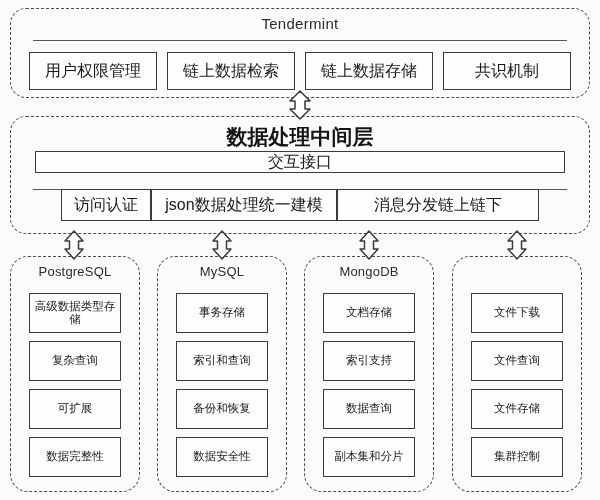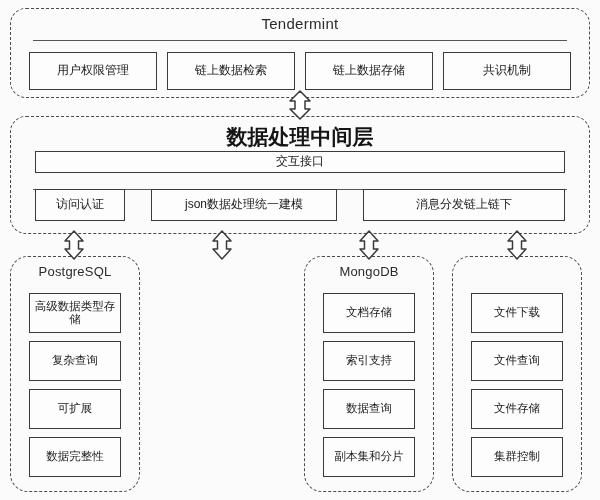--- a/index.html
+++ b/index.html
@@ -67,21 +67,21 @@
     align-items: center;
   }
   .solid-box {
     box-sizing: border-box;
     border: 1.4px solid #3a3a3a;
     background: #fdfdfd;
     display: flex;
     align-items: center;
     justify-content: center;
     text-align: center;
-    font-size: 12px;
+    font-size: 16px;
     line-height: 1.15;
     color: #1a1a1a;
   }
   #top-row .solid-box {
     width: 128px;
     height: 38px;
   }
 
   
   #layer-mid {
@@ -114,21 +114,21 @@
     height: 0;
     border-top: 1.6px solid #555;
   }
   #mid-row {
     position: absolute;
     left: 24px;
     right: 24px;
     top: 80px;
     height: 16px;
     display: flex;
-    justify-content: space-between;
+    justify-content: center;
     align-items: center;
   }
   #mid-row .mb0 { width: 90px; height: 32px; }
   #mid-row .mb1 { width: 186px; height: 32px; }
   #mid-row .mb2 { width: 202px; height: 32px; }
 
   
   #offchain-label {
     position: absolute;
     left: 246px;
@@ -245,20 +245,29 @@
   <div class="panel db-col" id="db-0">
     <div class="db-title">PostgreSQL</div>
     <div class="db-items">
       <div class="solid-box">高级数据类型存储</div>
       <div class="solid-box">复杂查询</div>
       <div class="solid-box">可扩展</div>
       <div class="solid-box">数据完整性</div>
     </div>
   </div>
 
+  <div class="panel db-col" id="db-1">
+    <div class="db-title">MySQL</div>
+    <div class="db-items">
+      <div class="solid-box">事务存储</div>
+      <div class="solid-box">索引和查询</div>
+      <div class="solid-box">备份和恢复</div>
+      <div class="solid-box">数据安全性</div>
+    </div>
+  </div>
 
   <div class="panel db-col" id="db-2">
     <div class="db-title">MongoDB</div>
     <div class="db-items">
       <div class="solid-box">文档存储</div>
       <div class="solid-box">索引支持</div>
       <div class="solid-box">数据查询</div>
       <div class="solid-box">副本集和分片</div>
     </div>
   </div>

